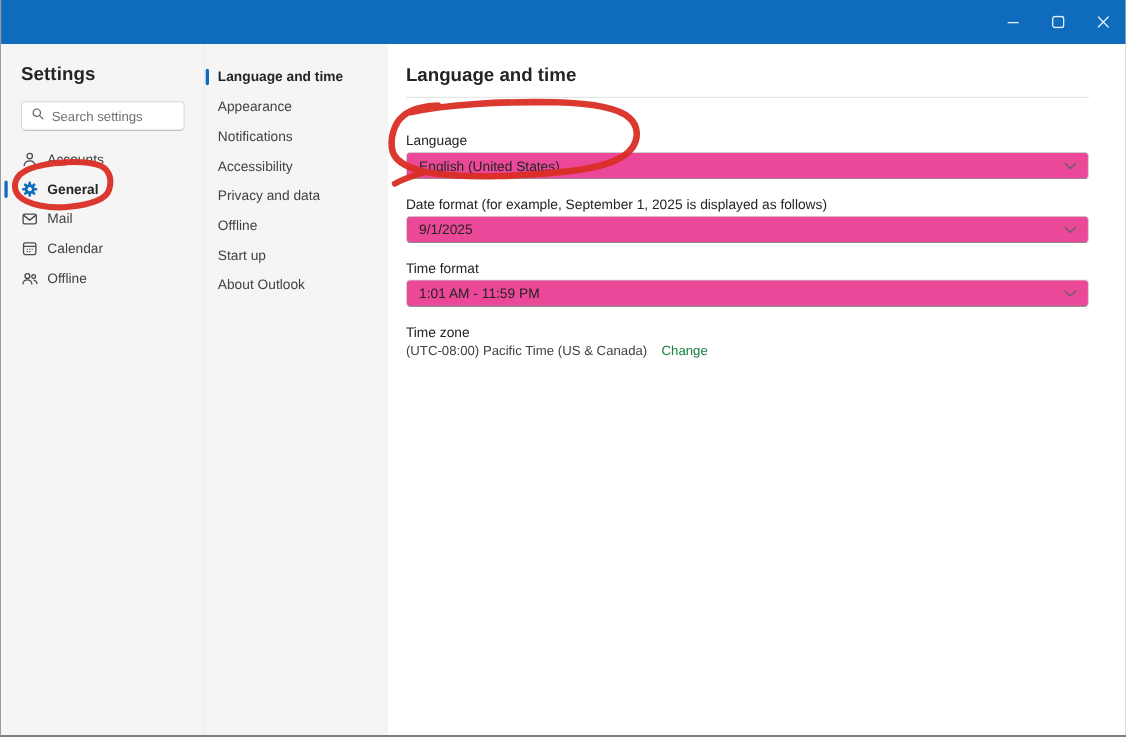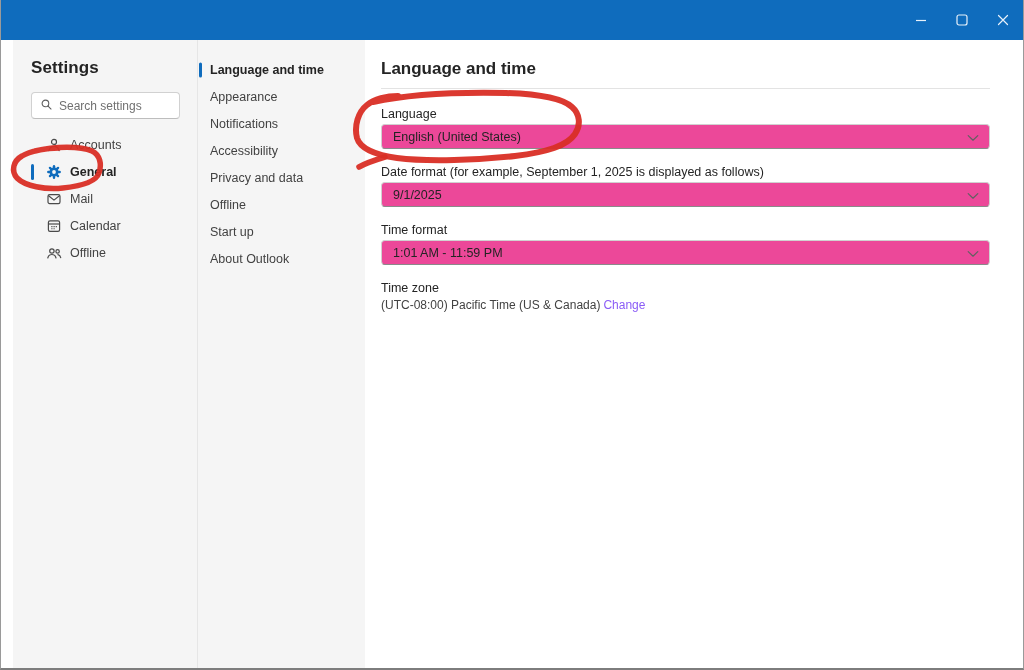--- a/index.html
+++ b/index.html
@@ -25,38 +25,37 @@
   .win-btn {
     width: 41px; height: 40px; background: transparent; border: none;
     display: flex; align-items: center; justify-content: center; cursor: pointer;
   }
   .win-btn svg { display: block; }
   
   .app-body { flex: 1; display: flex; min-height: 0; background: #fff; }
   .sidebar {
     width: 184px; flex: 0 0 184px; background: #f5f5f5; position: relative;
     padding-top: 18px;
-    margin-left: 12px;
   }
   .sidebar-title {
     font-size: 17px; font-weight: bold; color: #242424; margin-left: 18px;
     letter-spacing: 0.1px;
   }
   .searchbox {
     margin: 14px 16px 0 18px; height: 27px; width: 149px;
     background: #fff; border: 1px solid #d1d1d1; border-bottom-color: #bdbdbd;
     border-radius: 4px; display: flex; align-items: center; padding: 0 8px;
   }
   .searchbox svg { flex: 0 0 auto; margin-right: 6px; }
   .searchbox input {
     border: none; outline: none; background: transparent; width: 100%;
     font-family: "Liberation Sans", sans-serif; font-size: 12px; color: #242424;
   }
   .searchbox input::placeholder { color: #707070; opacity: 1; }
-  .side-nav { margin-top: 12px; padding-left: 15px; }
+  .side-nav { margin-top: 12px; }
   .side-item {
     height: 27px; display: flex; align-items: center; padding-left: 18px;
     position: relative; cursor: pointer;
   }
   .side-item .icon { width: 16px; height: 16px; margin-right: 8px; display: flex; align-items: center; justify-content: center; }
   .side-item .label { font-size: 12.5px; color: #424242; }
   .side-item.selected .label { font-weight: bold; color: #242424; }
   .accent-bar {
     position: absolute; left: 3px; top: 50%; transform: translateY(-50%);
     width: 3px; height: 16px; border-radius: 2px; background: #0f6cbd;
@@ -71,31 +70,31 @@
     position: relative; cursor: pointer;
   }
   .subnav-item .label { font-size: 12.5px; color: #424242; }
   .subnav-item.selected .label { font-weight: bold; color: #242424; }
   .subnav-item .accent-bar { left: 1px; height: 15px; }
   
   .content { flex: 1; background: #fff; padding: 19px 33px 0 16px; }
   .content-title { font-size: 17px; font-weight: bold; color: #242424; line-height: 20px; }
   .content-divider { border: none; border-top: 1px solid #e3e3e3; margin-top: 9px; }
   .field-label { font-size: 12.5px; color: #242424; line-height: 15px; margin-top: 16px; }
-  .field-label.first { margin-top: 18px; }
+  .field-label.first { margin-top: 32px; }
   .dropdown {
     margin-top: 2px; height: 25px; background: #ec4899;
     border: 1px solid #d1d1d1; border-bottom-color: #8a8a8a; border-radius: 4px;
     display: flex; align-items: center; justify-content: space-between;
     padding: 0 10px 0 11px; cursor: pointer;
   }
   .dropdown .dd-value { font-size: 12.5px; color: #242424; }
   .tz-row { margin-top: 2px; font-size: 12px; line-height: 15px; display: flex; align-items: baseline; }
   .tz-value { color: #424242; }
-  .tz-link { color: #8b5cf6; margin-left: 3px; text-decoration: none; cursor: pointer; }
+  .tz-link { color: #15803d; margin-left: 13px; text-decoration: none; cursor: pointer; }
   
   .annotations {
     position: absolute; left: 0; top: 0; width: 1024px; height: 670px;
     pointer-events: none; z-index: 20;
   }
 </style>
 </head>
 <body>
 
 <div class="window">

